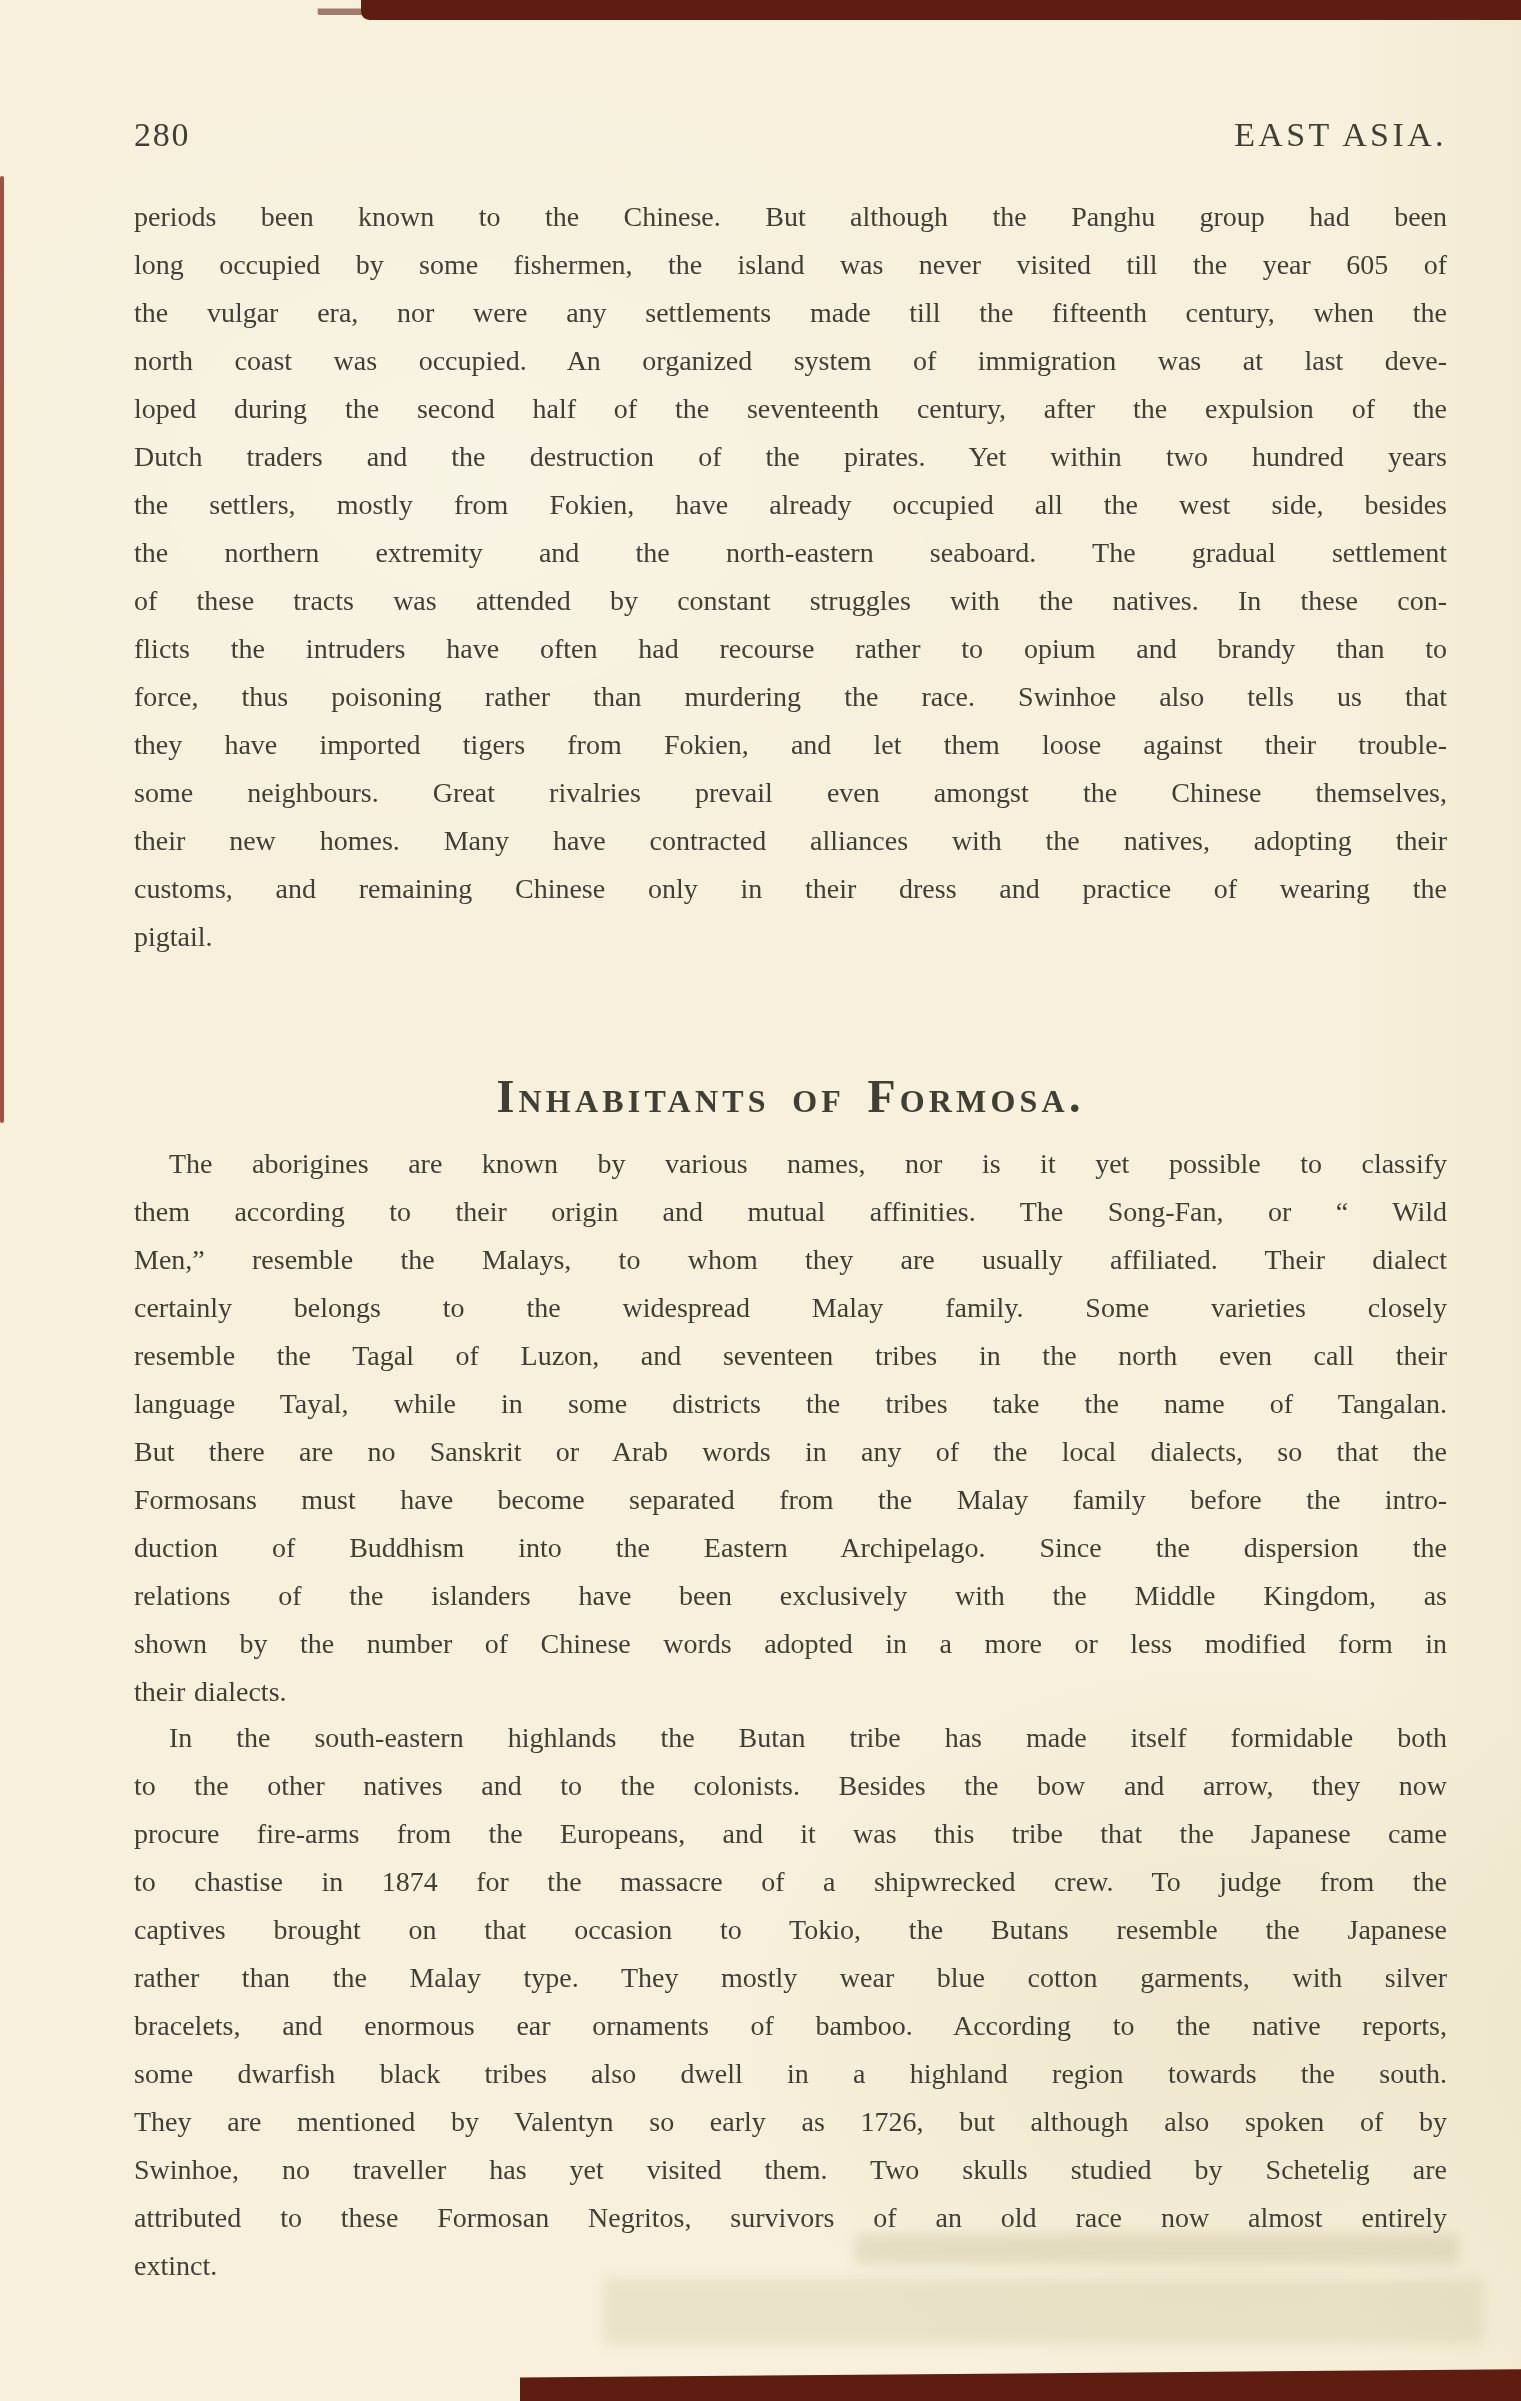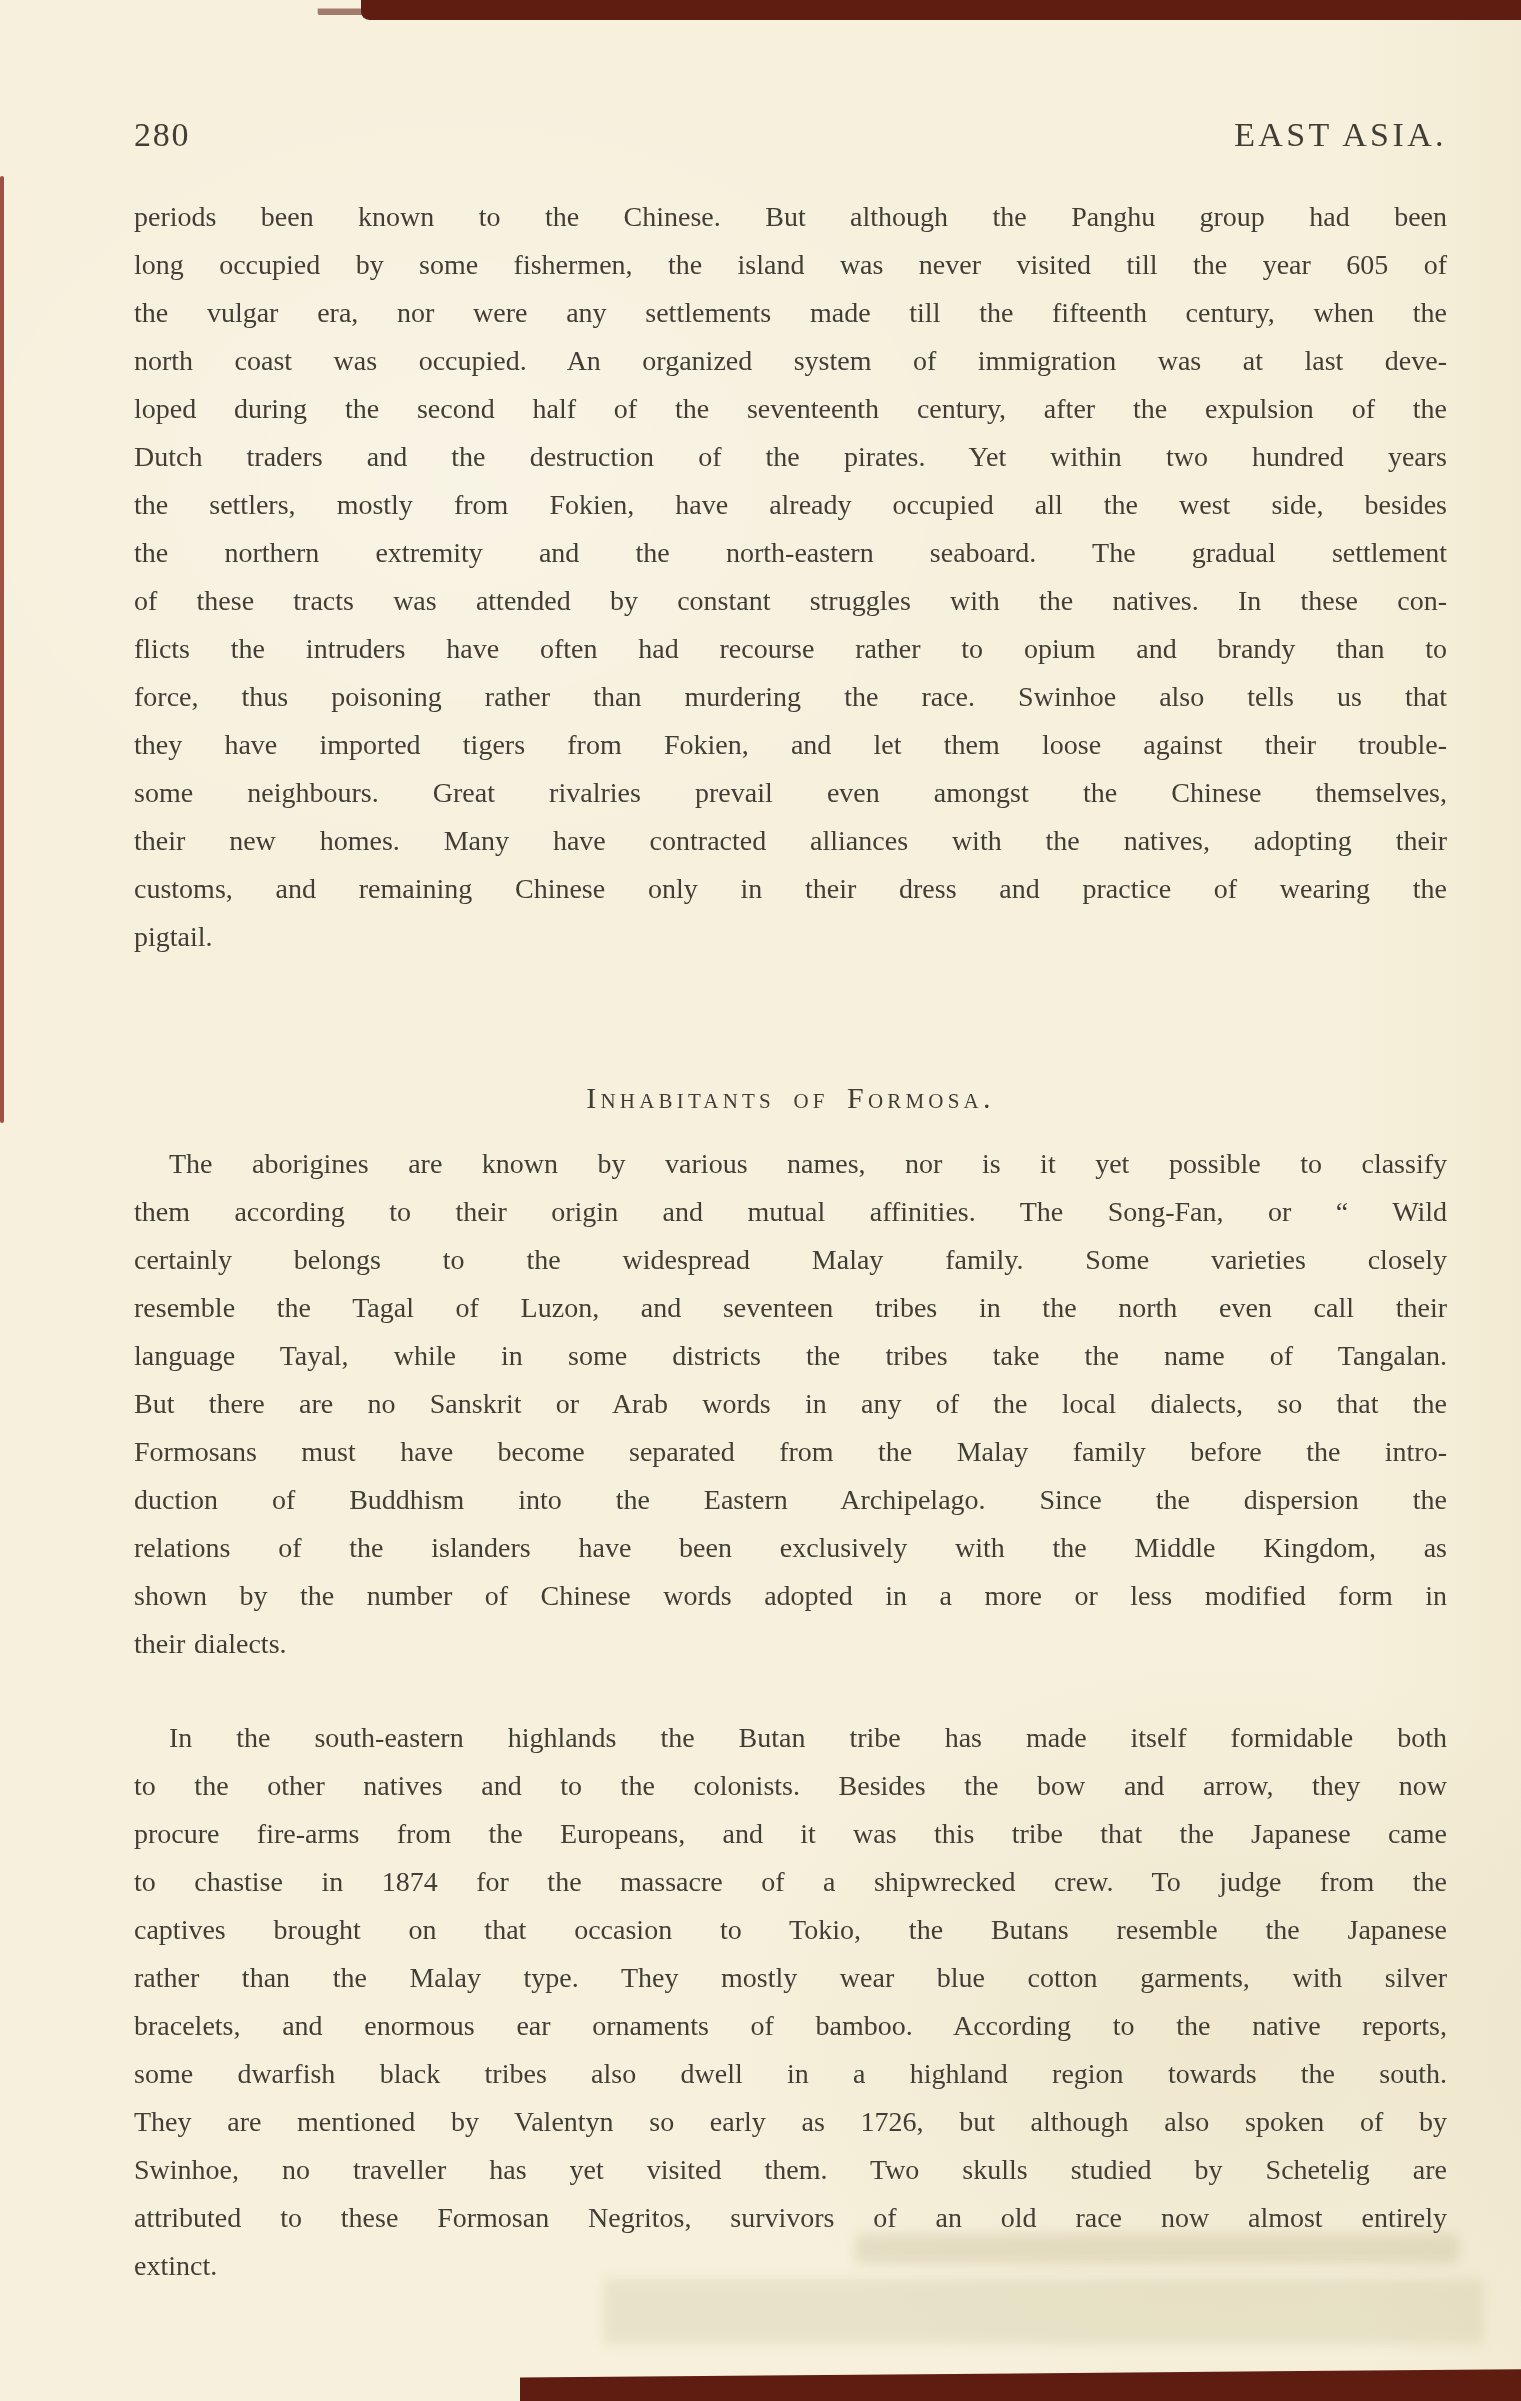--- a/index.html
+++ b/index.html
@@ -82,25 +82,25 @@
     word-spacing: 1.7px;
     white-space: nowrap;
   }
   .tline-last {
     text-align-last: left;
   }
 
   .sechead {
     position: absolute;
     left: 0; right: 0; top: 1070px;
-    margin: 11px;
+    margin: 0;
     text-align: center;
-    font-weight: normal;
+    font-weight: bold;
     font-variant: small-caps;
-    font-size: 30px;
+    font-size: 46px;
     letter-spacing: 4.2px;
     word-spacing: 6.7px;
   }
 </style>
 </head>
 <body>
 
 <div class="page">
 
   <div class="edge edge-top"></div>
@@ -133,20 +133,21 @@
         <div class="tline">their new homes. Many have contracted alliances with the natives, adopting their</div>
         <div class="tline">customs, and remaining Chinese only in their dress and practice of wearing the</div>
         <div class="tline tline-last">pigtail.</div>
       </div>
 
     <h2 class="sechead">Inhabitants of Formosa.</h2>
 
     <div class="para para-2 indent">
         <div class="tline">The aborigines are known by various names, nor is it yet possible to classify</div>
         <div class="tline">them according to their origin and mutual affinities. The Song-Fan, or “ Wild</div>
+        <div class="tline">Men,” resemble the Malays, to whom they are usually affiliated. Their dialect</div>
         <div class="tline">certainly belongs to the widespread Malay family. Some varieties closely</div>
         <div class="tline">resemble the Tagal of Luzon, and seventeen tribes in the north even call their</div>
         <div class="tline">language Tayal, while in some districts the tribes take the name of Tangalan.</div>
         <div class="tline">But there are no Sanskrit or Arab words in any of the local dialects, so that the</div>
         <div class="tline">Formosans must have become separated from the Malay family before the intro-</div>
         <div class="tline">duction of Buddhism into the Eastern Archipelago. Since the dispersion the</div>
         <div class="tline">relations of the islanders have been exclusively with the Middle Kingdom, as</div>
         <div class="tline">shown by the number of Chinese words adopted in a more or less modified form in</div>
         <div class="tline tline-last">their dialects.</div>
       </div>

